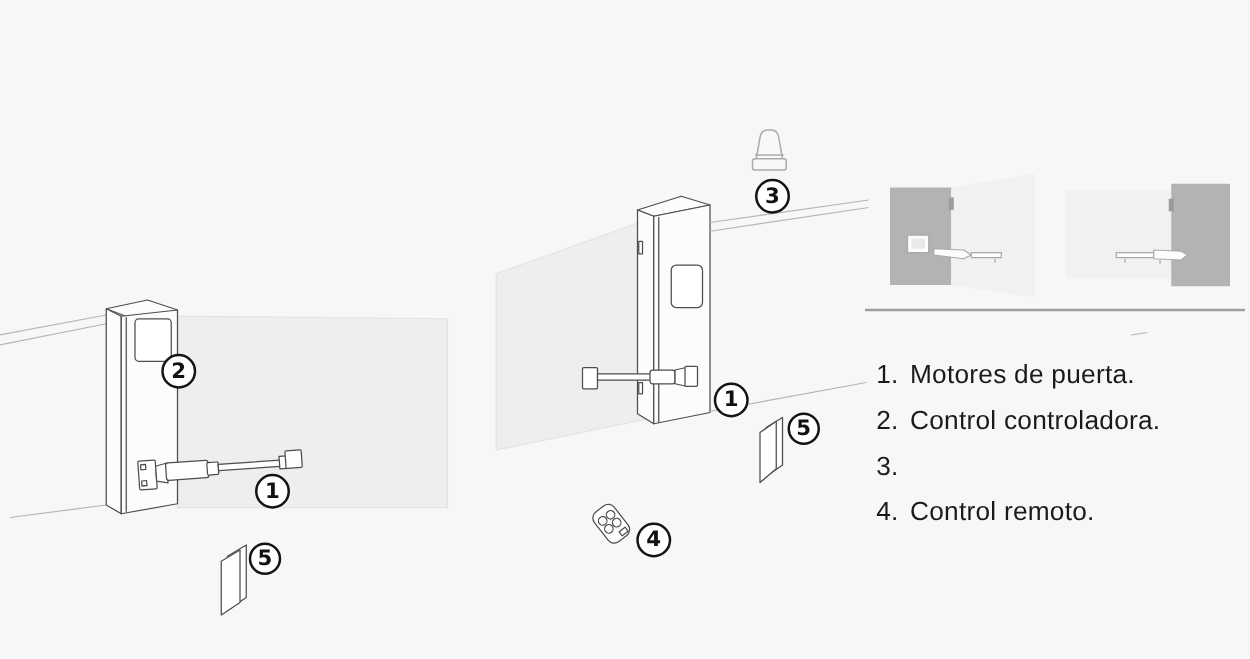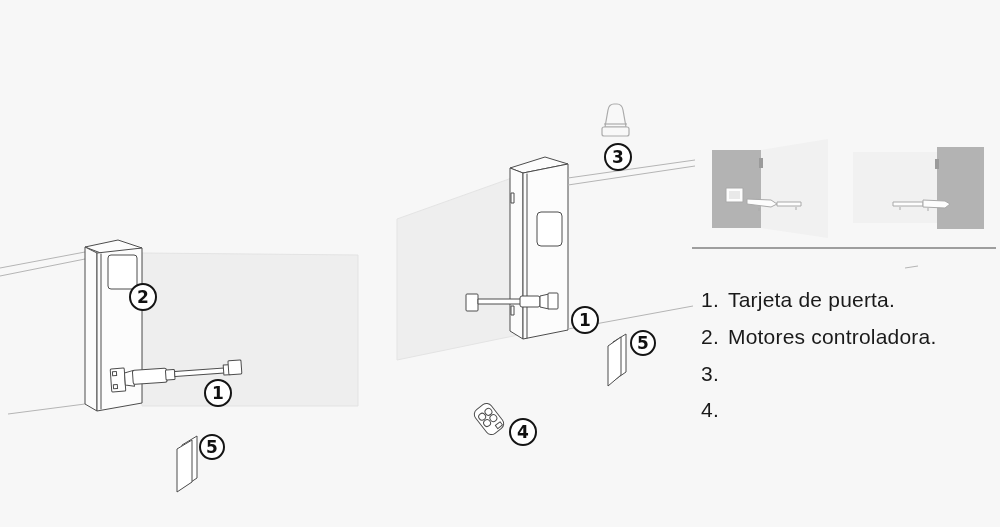--- a/index.html
+++ b/index.html
@@ -180,27 +180,28 @@
       <line class="iln" x1="900" y1="207" x2="900" y2="210"></line>
       <line class="iln" x1="928" y1="208" x2="928" y2="211"></line>
     </g>
 
     <line class="divider" x1="692" y1="248" x2="996" y2="248"></line>
   </svg>
 
   <div class="legend">
     <div class="legend-row">
       <span class="legend-num">1.</span>
-      <span>Tarjeta de puerta.</span>
+      <span>Motores de puerta.</span>
     </div>
     <div class="legend-row">
       <span class="legend-num">2.</span>
-      <span>Motores controladora.</span>
+      <span>Control controladora.</span>
     </div>
     <div class="legend-row">
       <span class="legend-num">3.</span>
     </div>
     <div class="legend-row">
       <span class="legend-num">4.</span>
+      <span>Control remoto.</span>
     </div>
   </div>
 
 </div>
 
 </body></html>

